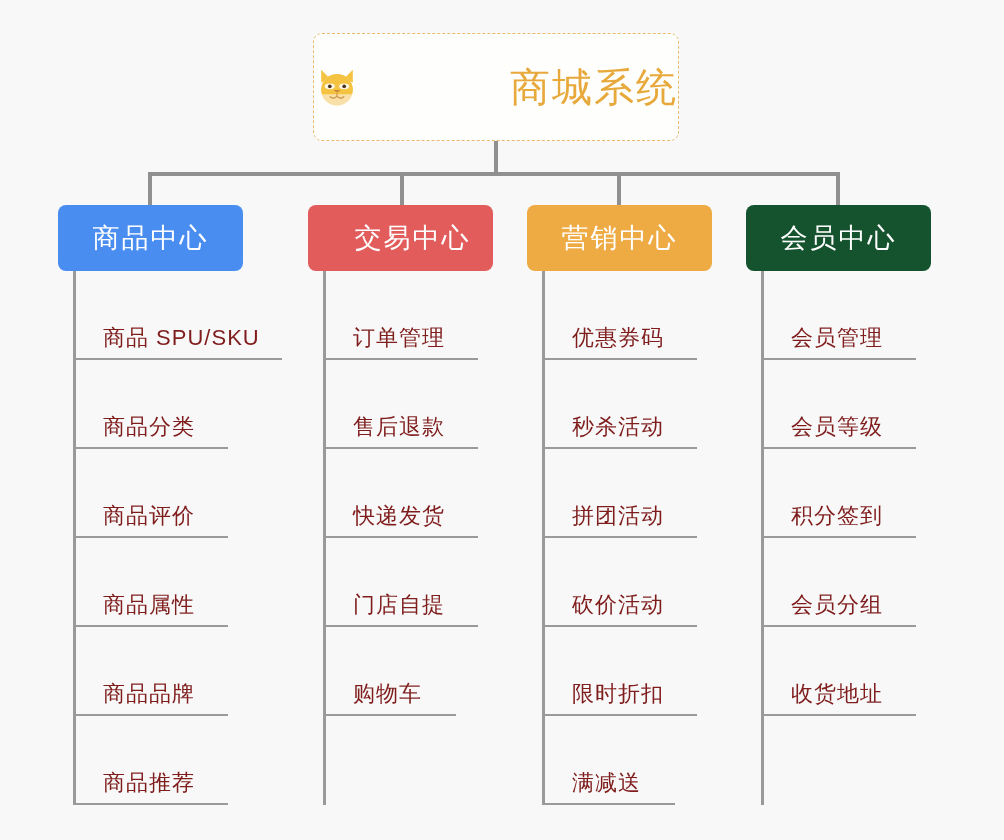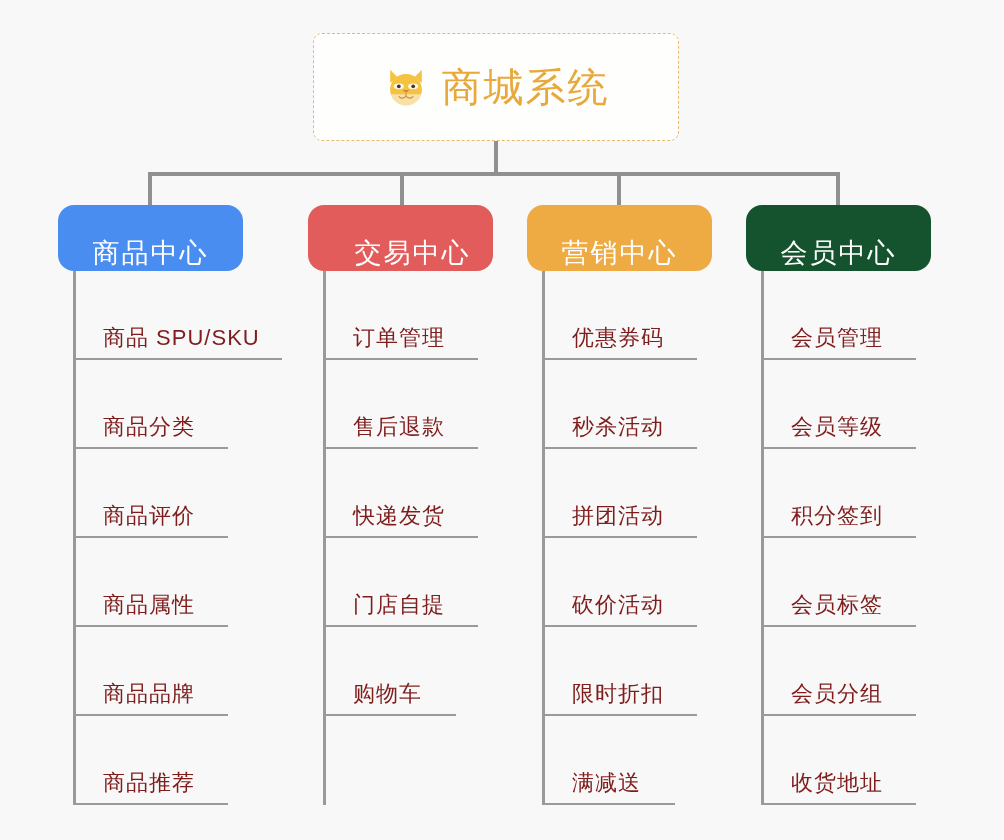--- a/index.html
+++ b/index.html
@@ -24,21 +24,21 @@
     position: absolute;
     left: 313px;
     top: 33px;
     width: 366px;
     height: 108px;
     background: #fefefd;
     border: 1px dashed #e9b96b;
     border-radius: 9px;
     display: flex;
     align-items: center;
-    justify-content: center;
+    justify-content: space-between;
     gap: 13px;
   }
   .root-emoji {
     font-size: 40px;
     line-height: 1;
     display: block;
     width: 46px;
     height: 46px;
   }
   .root-emoji svg { display:block; width:46px; height:46px; }
@@ -59,23 +59,23 @@
   .conn-bus    { left: 150px; top: 172px; width: 690px; height: 4px; }
   .conn-drop   { top: 172px; width: 4px; height: 33px; }
 
   
   .branch {
     position: absolute;
     top: 205px;
   }
   .branch-header {
     height: 66px;
-    border-radius: 16px;
+    border-radius: 8px;
     display: flex;
-    align-items: flex-end;
+    align-items: center;
     justify-content: center;
     color: #ffffff;
     font-size: 27px;
     letter-spacing: 2px;
     white-space: nowrap;
   }
 
   
   .spine {
     position: absolute;
@@ -251,24 +251,20 @@
           </li>
           <li class="leaf">
             <span class="leaf-inner"><span class="leaf-label">会员等级</span></span>
             <span class="leaf-underline" style="width: 155px;"></span>
           </li>
           <li class="leaf">
             <span class="leaf-inner"><span class="leaf-label">积分签到</span></span>
             <span class="leaf-underline" style="width: 155px;"></span>
           </li>
           <li class="leaf">
-            <span class="leaf-inner"><span class="leaf-label">会员标签</span></span>
-            <span class="leaf-underline" style="width: 155px;"></span>
-          </li>
-          <li class="leaf">
             <span class="leaf-inner"><span class="leaf-label">会员分组</span></span>
             <span class="leaf-underline" style="width: 155px;"></span>
           </li>
           <li class="leaf">
             <span class="leaf-inner"><span class="leaf-label">收货地址</span></span>
             <span class="leaf-underline" style="width: 155px;"></span>
           </li>
         </ul>
       </div>
     </div>

